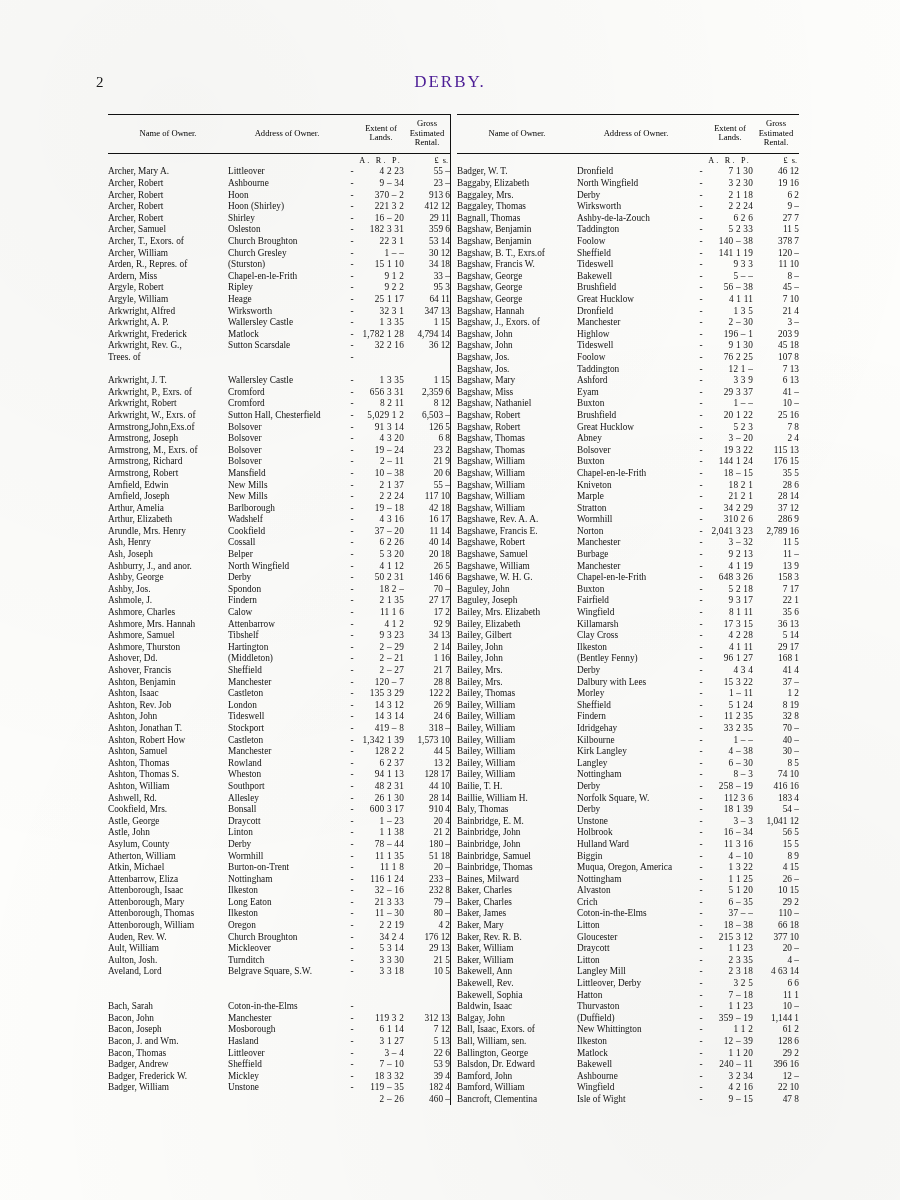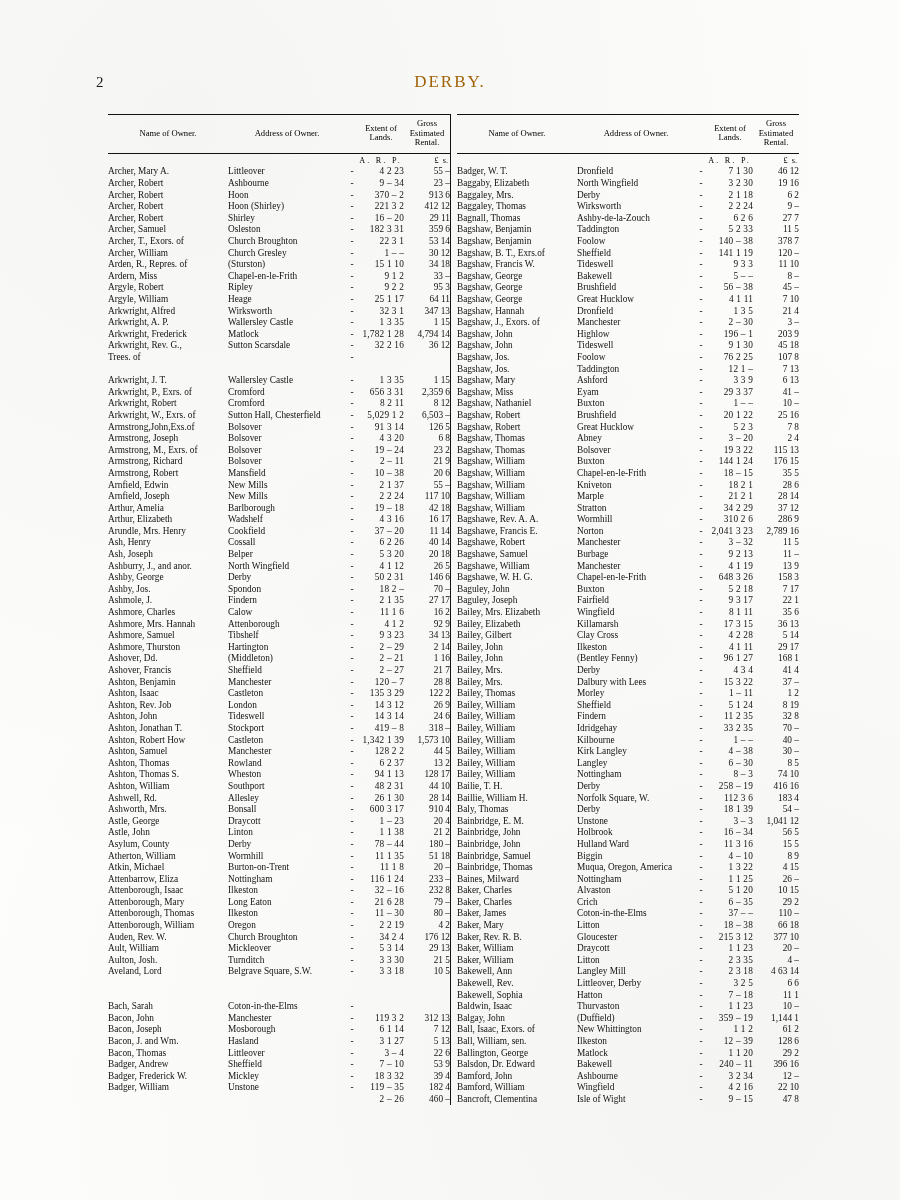--- a/index.html
+++ b/index.html
@@ -13,21 +13,21 @@
     background:
       radial-gradient(circle at 20% 10%, rgba(0,0,0,0.03), transparent 60%),
       radial-gradient(circle at 80% 90%, rgba(0,0,0,0.035), transparent 60%);
     pointer-events:none;
   }
   .folio{
     position:absolute;left:96px;top:74px;font-size:15px;color:#1a1a1a;
   }
   .running-head{
     position:absolute;left:0;right:0;top:72px;text-align:center;
-    font-size:17px;letter-spacing:2px;color:#a16207;
+    font-size:17px;letter-spacing:2px;color:#4c1d95;
   }
   .sheet{
     position:absolute;left:108px;top:114px;width:684px;
   }
   .cols{display:flex;}
   .col{width:342px;}
   .col.left{padding-right:4px;box-sizing:border-box;}
   .col.right{padding-left:6px;box-sizing:border-box;border-left:1px solid #111;}
   table{border-collapse:collapse;width:100%;table-layout:fixed;}
   .hdr th{
@@ -360,25 +360,25 @@
                 <td class="addr">Findern</td>
                 <td class="dash">-</td>
                 <td class="ext">2 1 35</td>
                 <td class="rent">27 17</td>
               </tr>
               <tr>
                 <td class="name">Ashmore, Charles</td>
                 <td class="addr">Calow</td>
                 <td class="dash">-</td>
                 <td class="ext">11 1   6</td>
-                <td class="rent">16   2</td>
+                <td class="rent">17   2</td>
               </tr>
               <tr>
                 <td class="name">Ashmore, Mrs. Hannah</td>
-                <td class="addr">Attenborough</td>
+                <td class="addr">Attenbarrow</td>
                 <td class="dash">-</td>
                 <td class="ext">4 1   2</td>
                 <td class="rent">92   9</td>
               </tr>
               <tr>
                 <td class="name">Ashmore, Samuel</td>
                 <td class="addr">Tibshelf</td>
                 <td class="dash">-</td>
                 <td class="ext">9 3 23</td>
                 <td class="rent">34 13</td>
@@ -475,21 +475,21 @@
                 <td class="rent">44 10</td>
               </tr>
               <tr>
                 <td class="name">Ashwell, Rd.</td>
                 <td class="addr">Allesley</td>
                 <td class="dash">-</td>
                 <td class="ext">26 1 30</td>
                 <td class="rent">28 14</td>
               </tr>
               <tr>
-                <td class="name">Ashworth, Mrs.</td>
+                <td class="name">Cookfield, Mrs.</td>
                 <td class="addr">Bonsall</td>
                 <td class="dash">-</td>
                 <td class="ext">600 3 17</td>
                 <td class="rent">910   4</td>
               </tr>
               <tr>
                 <td class="name">Astle, George</td>
                 <td class="addr">Draycott</td>
                 <td class="dash">-</td>
                 <td class="ext">1 – 23</td>
@@ -534,21 +534,21 @@
                 <td class="name">Attenborough, Isaac</td>
                 <td class="addr">Ilkeston</td>
                 <td class="dash">-</td>
                 <td class="ext">32 – 16</td>
                 <td class="rent">232   8</td>
               </tr>
               <tr>
                 <td class="name">Attenborough, Mary</td>
                 <td class="addr">Long Eaton</td>
                 <td class="dash">-</td>
-                <td class="ext">21 6 28</td>
+                <td class="ext">21 3 33</td>
                 <td class="rent">79   –</td>
               </tr>
               <tr>
                 <td class="name">Attenborough, Thomas</td>
                 <td class="addr">Ilkeston</td>
                 <td class="dash">-</td>
                 <td class="ext">11 – 30</td>
                 <td class="rent">80   –</td>
               </tr>
               <tr>

